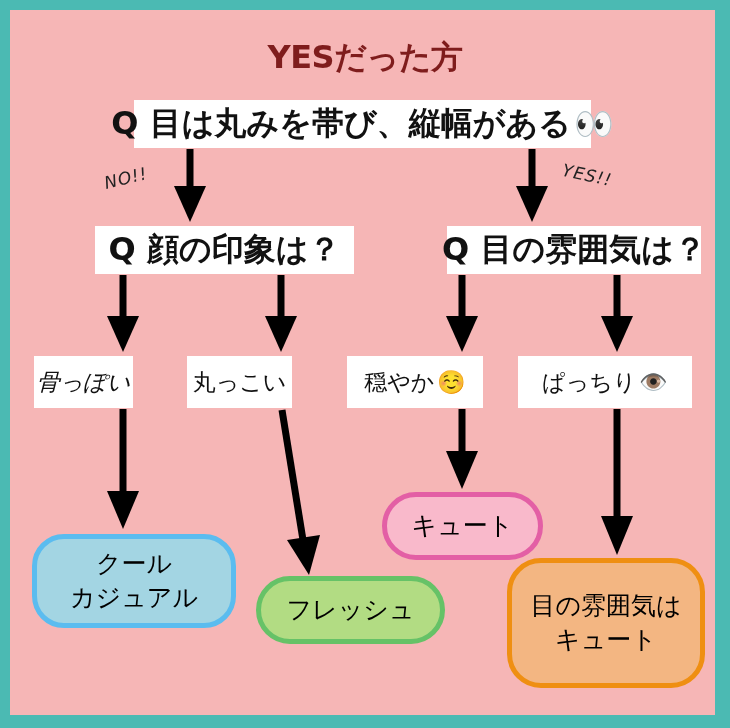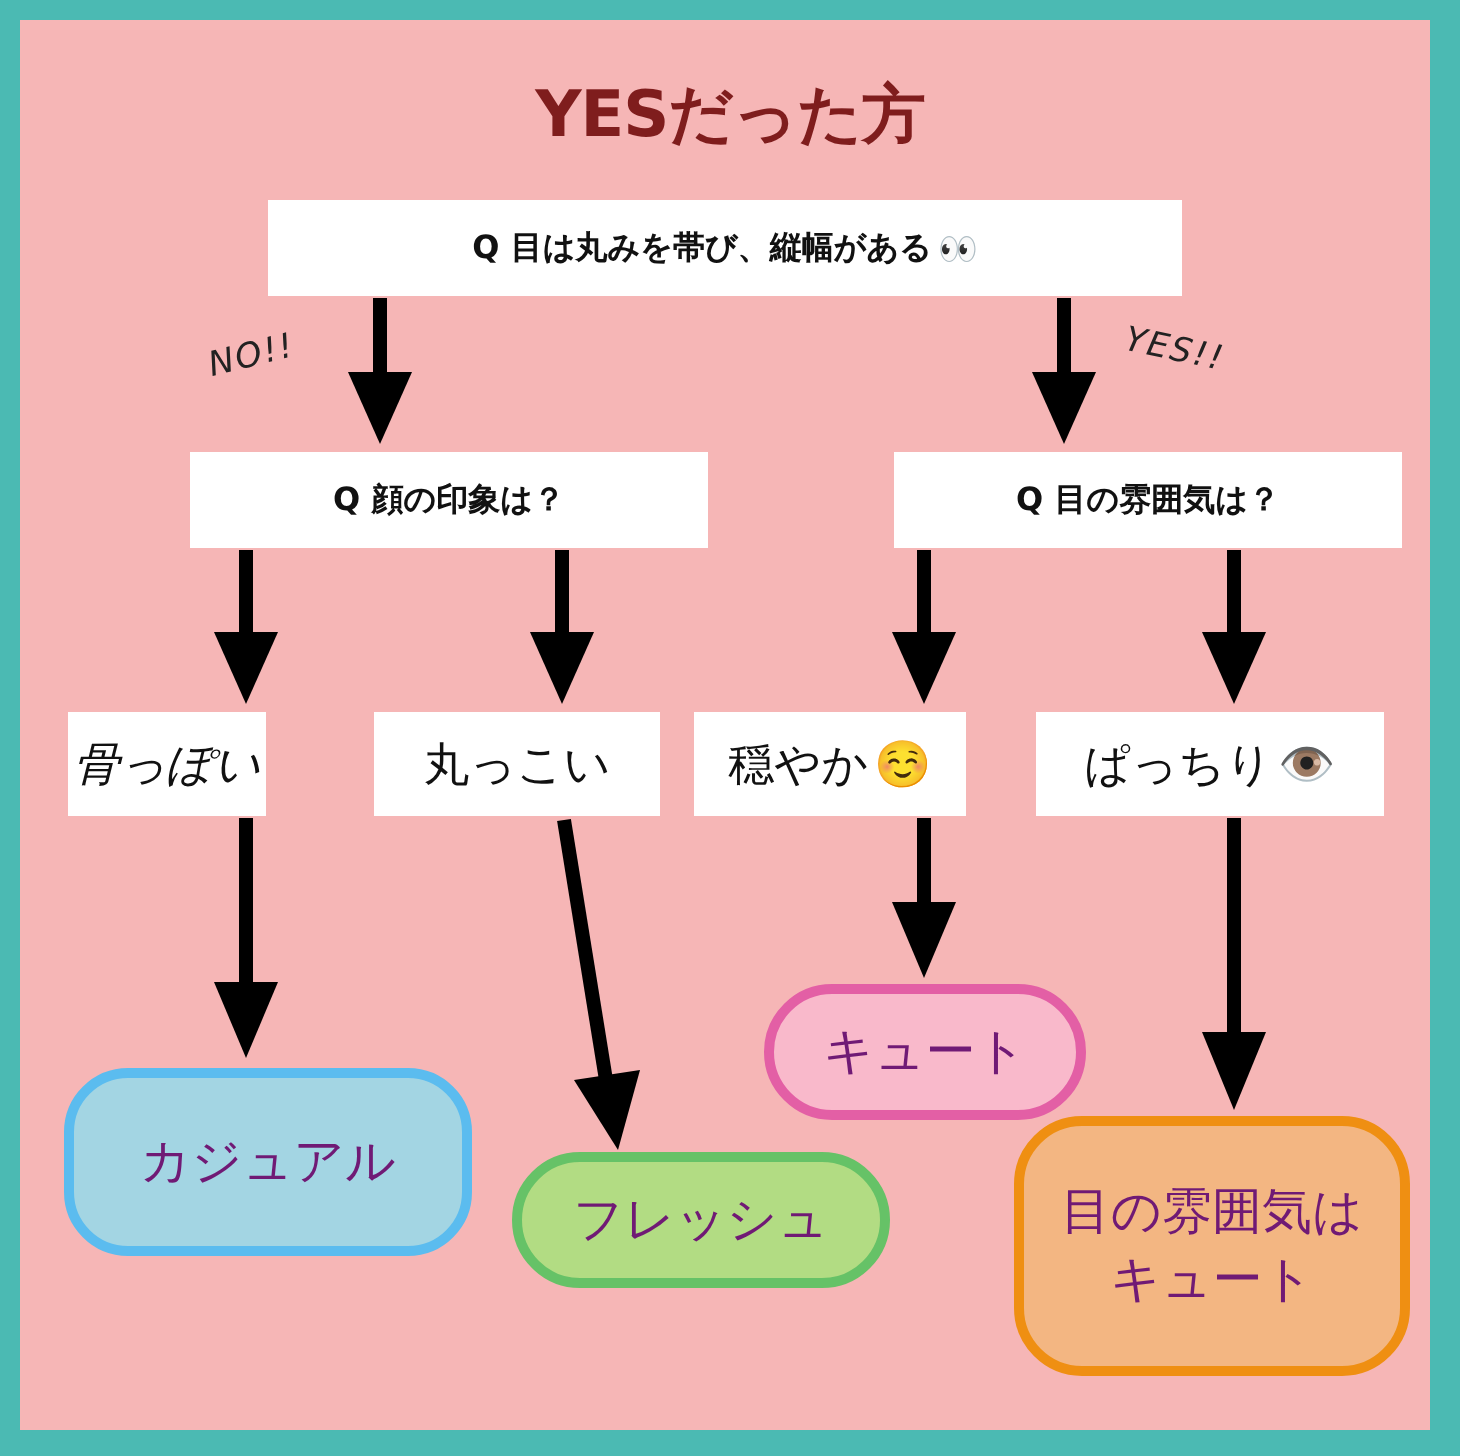--- a/index.html
+++ b/index.html
@@ -2,25 +2,25 @@
 <html><head>
 <meta charset="utf-8">
 <style>
   html, body { margin: 0; padding: 0; }
   body { width: 730px; height: 728px; background: #4bbab3; position: relative; overflow: hidden;
          font-family: "DejaVu Sans", "Liberation Sans", sans-serif; }
   #canvas { position: absolute; left: 10px; top: 10px; width: 705px; height: 705px; background: #f6b6b6; }
   .abs { position: absolute; box-sizing: border-box; }
   .title { left: 0; width: 730px; top: 36px; text-align: center; font-size: 32px; font-weight: bold; color: #7f1d1d; letter-spacing: -0.5px; }
   .qbox { background: #fff; display: flex; align-items: center; justify-content: center;
-          font-weight: bold; font-size: 16px; color: #111; white-space: nowrap; }
+          font-weight: bold; font-size: 32px; color: #111; white-space: nowrap; }
   .abox { background: #fff; display: flex; align-items: center; justify-content: center;
           font-size: 23px; color: #111; white-space: nowrap; }
   .result { display: flex; align-items: center; justify-content: center; text-align: center;
-            font-size: 25px; color: #701a75; line-height: 1.35; border-width: 5px; border-style: solid; }
+            font-size: 25px; color: #000000; line-height: 1.35; border-width: 5px; border-style: solid; }
   .hand { font-family: "DejaVu Sans", sans-serif; font-size: 17px; color: #222; font-style: italic; letter-spacing: 1px; }
   svg#arrows { position: absolute; left: 0; top: 0; }
   .emoji { display: inline-block; margin-left: 3px; }
 </style>
 </head>
 <body style="background: rgb(75, 186, 179);">
 
 <div id="canvas" style="background: rgb(246, 182, 182);"></div>
 
 <div class="abs title">YESだった方</div>
@@ -36,34 +36,35 @@
 <div class="abs qbox" style="left:95px; top:226px; width:259px; height:48px;">
   <span>Q 顔の印象は？</span>
 </div>
 <div class="abs qbox" style="left:403px; top:226px; width:254px; height:48px;margin-left:44px;">
   <span>Q 目の雰囲気は？</span>
 </div>
 
 <div class="abs abox" style="left:34px; top:356px; width:99px; height:52px;font-style:italic;">
   <span>骨っぽい</span>
 </div>
-<div class="abs abox" style="left:187px; top:356px; width:143px; height:52px;">
+<div class="abs abox" style="left:187px; top:356px; width:105px; height:52px;">
   <span>丸っこい</span>
 </div>
 <div class="abs abox" style="left:347px; top:356px; width:136px; height:52px;">
   <span>穏やか</span>
   <span class="emoji">☺️</span>
 </div>
 <div class="abs abox" style="left:518px; top:356px; width:174px; height:52px;">
   <span>ぱっちり</span>
   <span class="emoji">👁️</span>
 </div>
 
 <div class="abs result" id="res0" style="left: 32px; top: 534px; width: 204px; height: 94px; border-radius: 32px; background: rgb(163, 213, 227); border-color: rgb(91, 188, 239);">
   <div>
+      <div>クール</div>
   <div>カジュアル</div>
     </div>
 </div>
 <div class="abs result" id="res1" style="left: 256px; top: 576px; width: 189px; height: 68px; border-radius: 34px; background: rgb(178, 220, 131); border-color: rgb(102, 194, 103);">
   <div>フレッシュ</div>
 </div>
 <div class="abs result" id="res2" style="left: 382px; top: 492px; width: 161px; height: 68px; border-radius: 34px; background: rgb(249, 185, 203); border-color: rgb(227, 95, 165);">
   <div>キュート</div>
 </div>
 <div class="abs result" id="res3" style="left: 507px; top: 558px; width: 198px; height: 130px; border-radius: 34px; background: rgb(243, 182, 130); border-color: rgb(239, 143, 18);">

